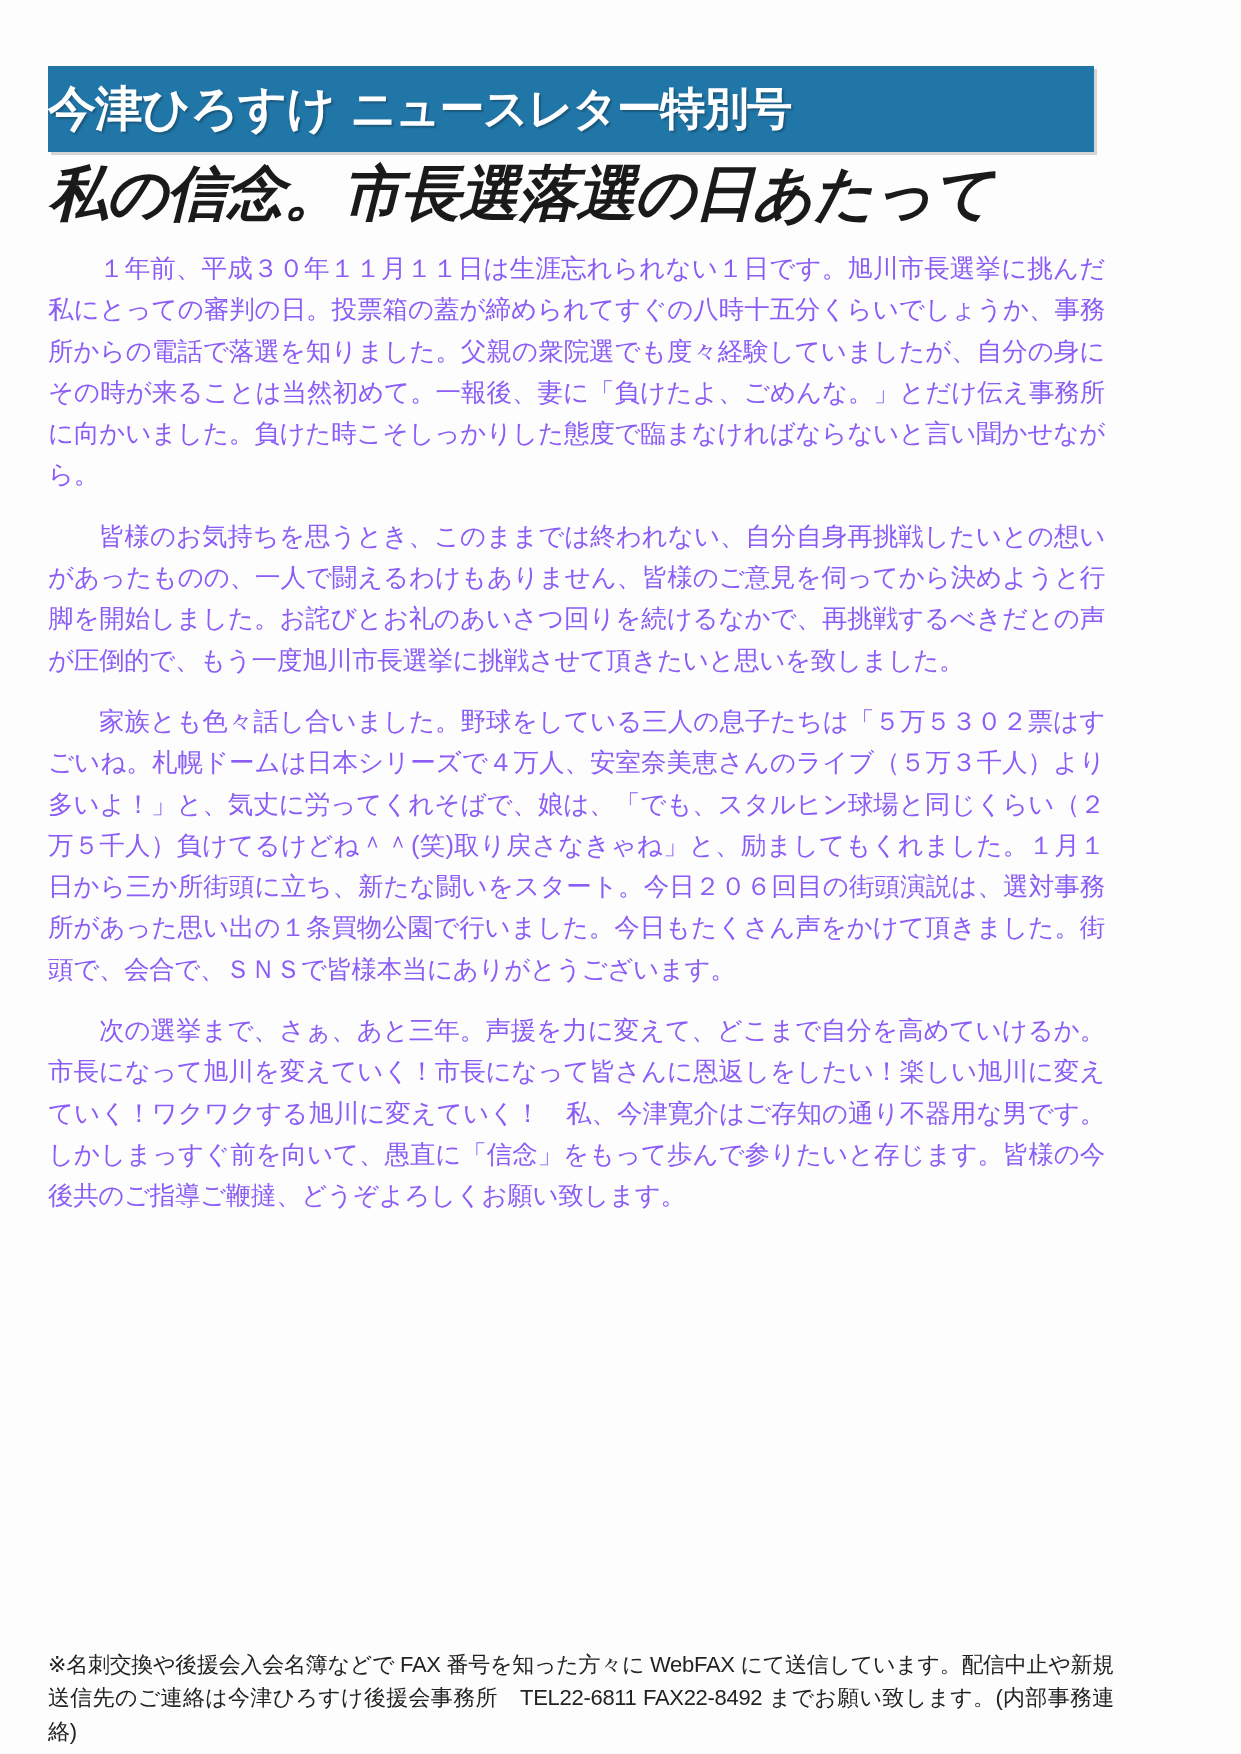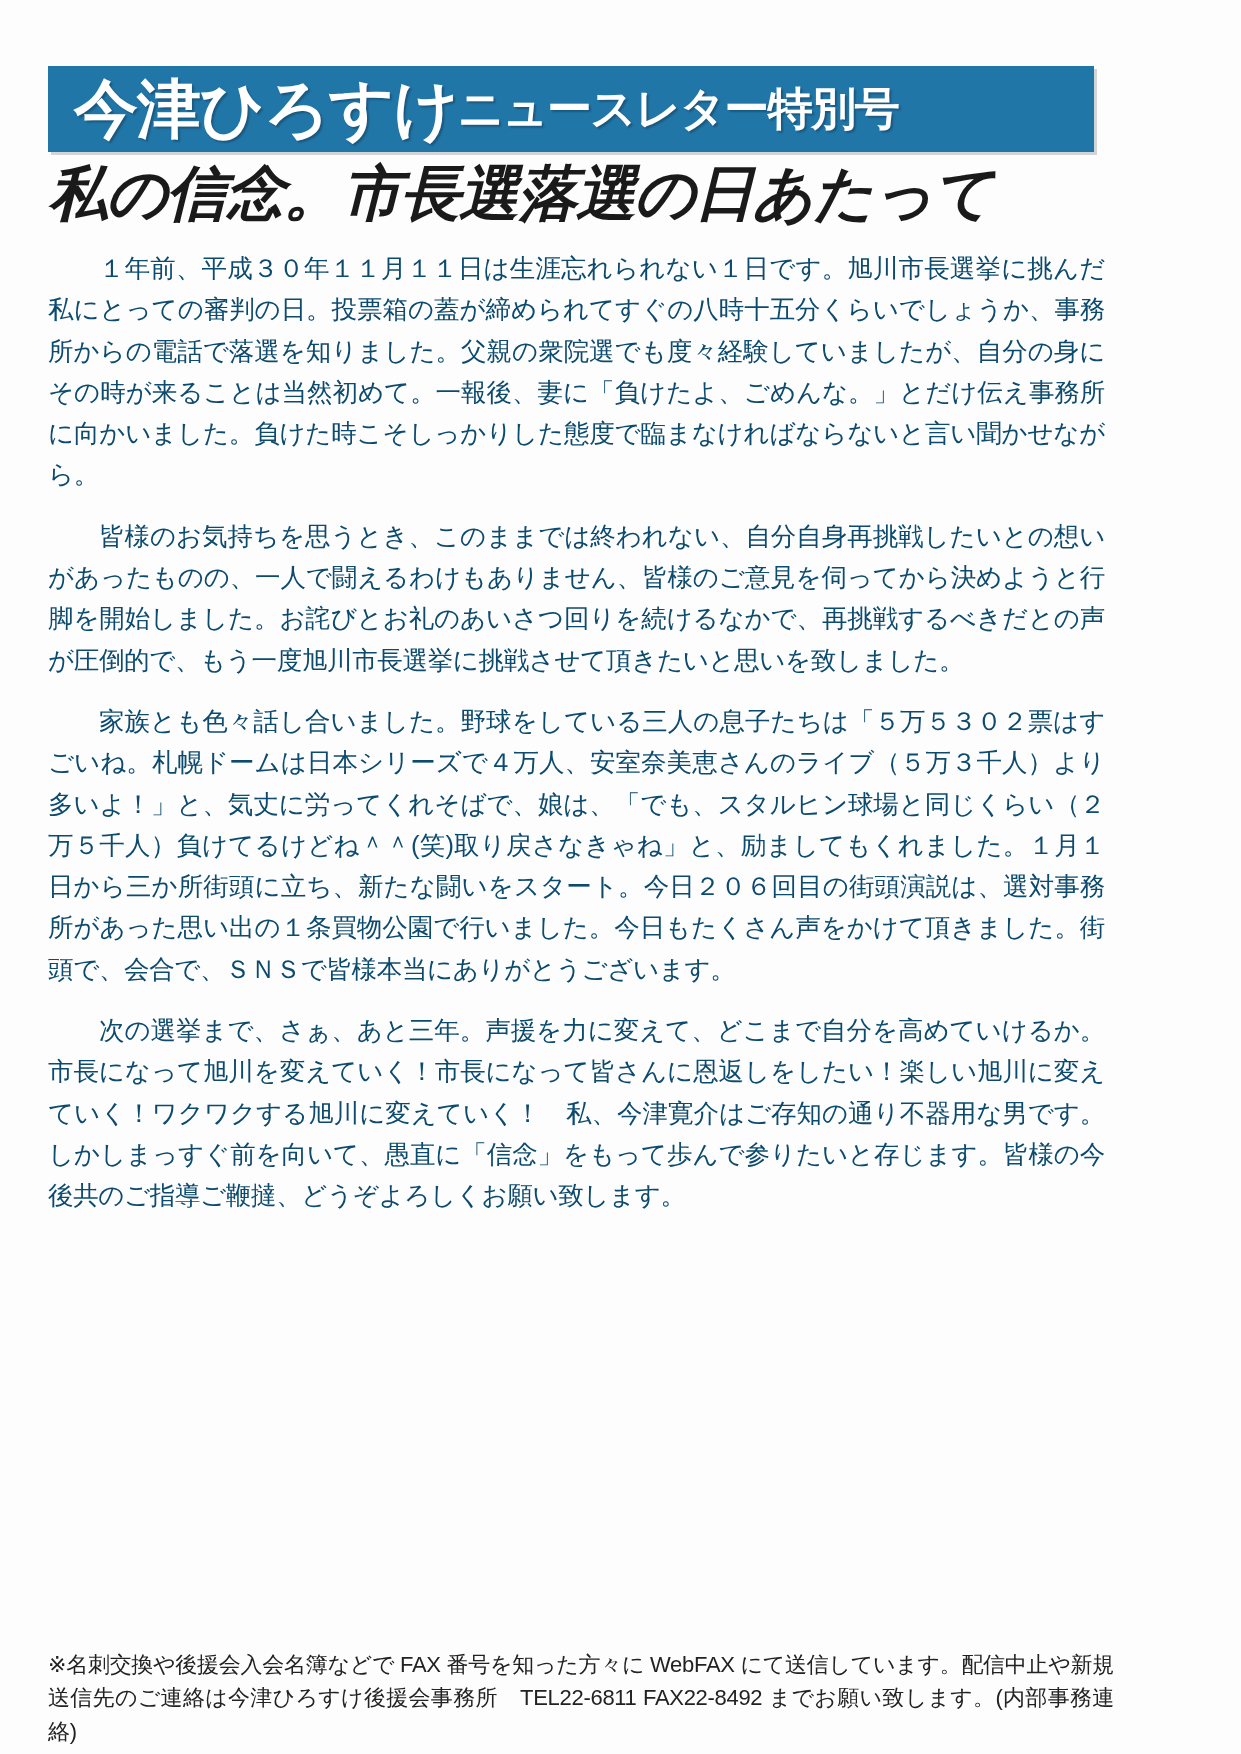--- a/index.html
+++ b/index.html
@@ -33,36 +33,35 @@
     width: 1046px;
     height: 86px;
     background: #2176a8;
     box-shadow: 3px 3px 0 rgba(120,120,120,0.30);
     display: flex;
     align-items: center;
     overflow: hidden;
   }
   .masthead-name {
     color: #ffffff;
-    font-size: 64px;
+    font-size: 48px;
     font-weight: bold;
     letter-spacing: -1px;
     line-height: 1;
-    padding-left: 26px;
     white-space: nowrap;
     text-shadow: 2px 2px 2px rgba(0,0,0,0.25);
   }
   .masthead-sub {
     color: #ffffff;
     font-size: 45px;
     font-weight: bold;
     line-height: 1;
     letter-spacing: -1.5px;
     white-space: nowrap;
-    margin-left: 0;
+    margin-left: 16px;
     padding-bottom: 2px;
     text-shadow: 2px 2px 2px rgba(0,0,0,0.25);
   }
 
   
   .headline {
     position: absolute;
     left: 48px;
     top: 162px;
     width: 1060px;
@@ -82,21 +81,21 @@
     top: 248px;
     width: 1066px;
   }
   .para {
     font-size: 25.5px;
     line-height: 1.62;
     letter-spacing: -0.35px;
     text-align: justify;
     text-justify: inter-character;
     margin: 0 9px 20px 0;
-    color: #0c4a6e;
+    color: #8b5cf6;
   }
   .para.indent { text-indent: 2em; }
   .para:last-child { margin-bottom: 0; }
 
   
   .footnote {
     position: absolute;
     left: 48px;
     top: 1648px;
     width: 1066px;

